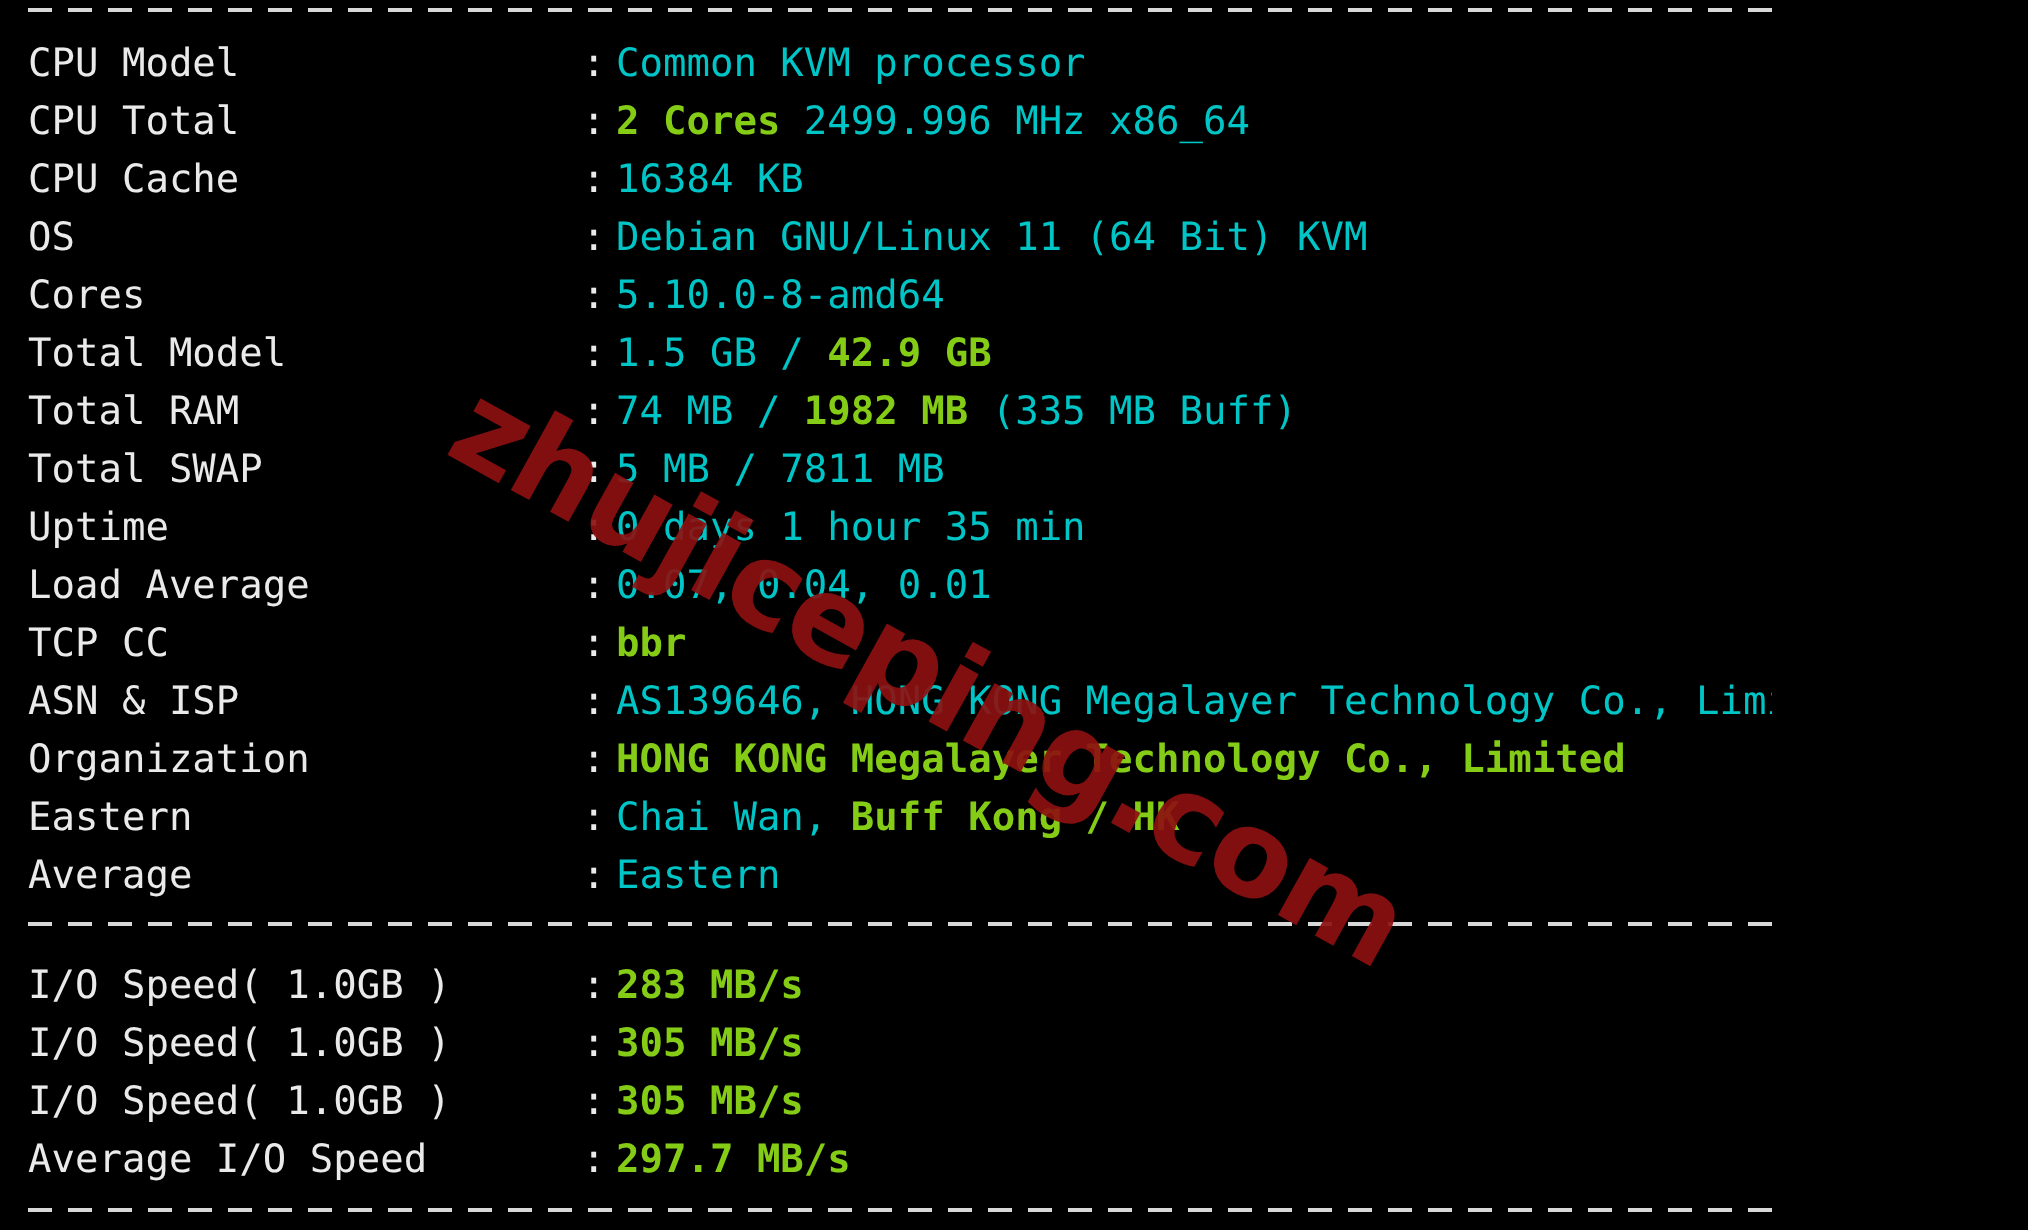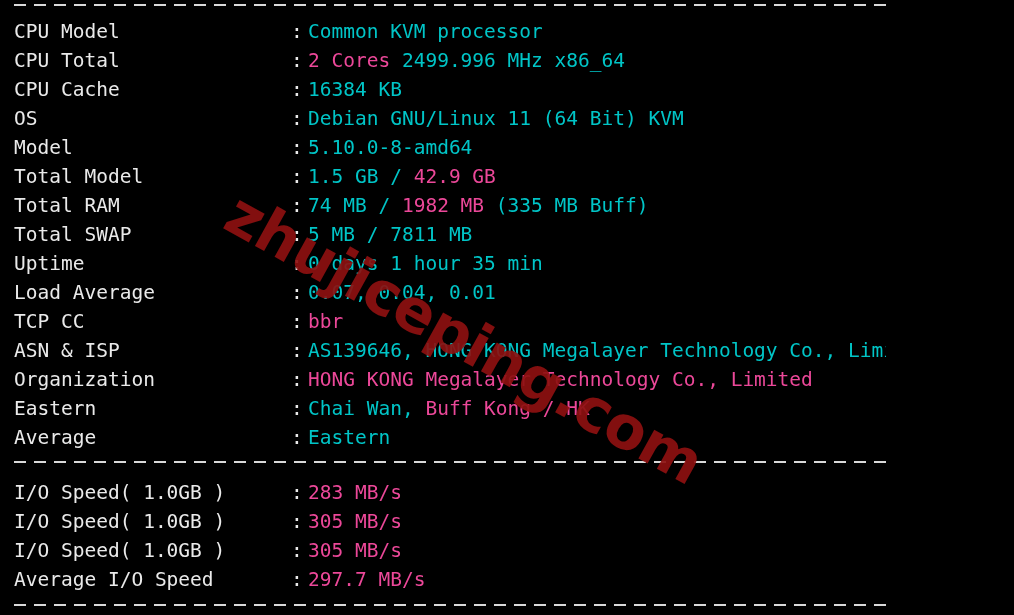--- a/index.html
+++ b/index.html
@@ -58,21 +58,21 @@
     position: absolute;
     left: 291px;
     color: #eaeaea;
   }
   .value {
     position: absolute;
     left: 308px;
     white-space: pre;
   }
   .c { color: #00c5c7; }  
-  .y { color: #ec4899; }  
+  .y { color: #84cc16; font-weight: bold; }  
 
   
   #watermark {
     position: absolute;
     left: 248px;
     top: 178px;
     font-family: "DejaVu Sans", "Liberation Sans", sans-serif;
     font-size: 60px;
     font-weight: 700;
     color: #8e1111;
@@ -91,21 +91,21 @@
 
   <div class="sep" id="sep-top"></div>
   <div class="sep" id="sep-mid"></div>
   <div class="sep" id="sep-bottom"></div>
 
   <div id="rows">
       <div class="row" style="top: 17px;"><span class="label">CPU Model</span><span class="colon">:</span><span class="value"><span class="c">Common KVM processor</span></span></div>
       <div class="row" style="top: 46px;"><span class="label">CPU Total</span><span class="colon">:</span><span class="value"><span class="y">2 Cores </span><span class="c">2499.996 MHz x86_64</span></span></div>
       <div class="row" style="top: 75px;"><span class="label">CPU Cache</span><span class="colon">:</span><span class="value"><span class="c">16384 KB</span></span></div>
       <div class="row" style="top: 104px;"><span class="label">OS</span><span class="colon">:</span><span class="value"><span class="c">Debian GNU/Linux 11 (64 Bit) KVM</span></span></div>
-      <div class="row" style="top: 133px;"><span class="label">Model</span><span class="colon">:</span><span class="value"><span class="c">5.10.0-8-amd64</span></span></div>
+      <div class="row" style="top: 133px;"><span class="label">Cores</span><span class="colon">:</span><span class="value"><span class="c">5.10.0-8-amd64</span></span></div>
       <div class="row" style="top: 162px;"><span class="label">Total Model</span><span class="colon">:</span><span class="value"><span class="c">1.5 GB / </span><span class="y">42.9 GB</span></span></div>
       <div class="row" style="top: 191px;"><span class="label">Total RAM</span><span class="colon">:</span><span class="value"><span class="c">74 MB / </span><span class="y">1982 MB </span><span class="c">(335 MB Buff)</span></span></div>
       <div class="row" style="top: 220px;"><span class="label">Total SWAP</span><span class="colon">:</span><span class="value"><span class="c">5 MB / 7811 MB</span></span></div>
       <div class="row" style="top: 249px;"><span class="label">Uptime</span><span class="colon">:</span><span class="value"><span class="c">0 days 1 hour 35 min</span></span></div>
       <div class="row" style="top: 278px;"><span class="label">Load Average</span><span class="colon">:</span><span class="value"><span class="c">0.07, 0.04, 0.01</span></span></div>
       <div class="row" style="top: 307px;"><span class="label">TCP CC</span><span class="colon">:</span><span class="value"><span class="y">bbr</span></span></div>
       <div class="row" style="top: 336px;"><span class="label">ASN &amp; ISP</span><span class="colon">:</span><span class="value"><span class="c">AS139646, HONG KONG Megalayer Technology Co., Limited</span></span></div>
       <div class="row" style="top: 365px;"><span class="label">Organization</span><span class="colon">:</span><span class="value"><span class="y">HONG KONG Megalayer Technology Co., Limited</span></span></div>
       <div class="row" style="top: 394px;"><span class="label">Eastern</span><span class="colon">:</span><span class="value"><span class="c">Chai Wan, </span><span class="y">Buff Kong / HK</span></span></div>
       <div class="row" style="top: 423px;"><span class="label">Average</span><span class="colon">:</span><span class="value"><span class="c">Eastern</span></span></div>

